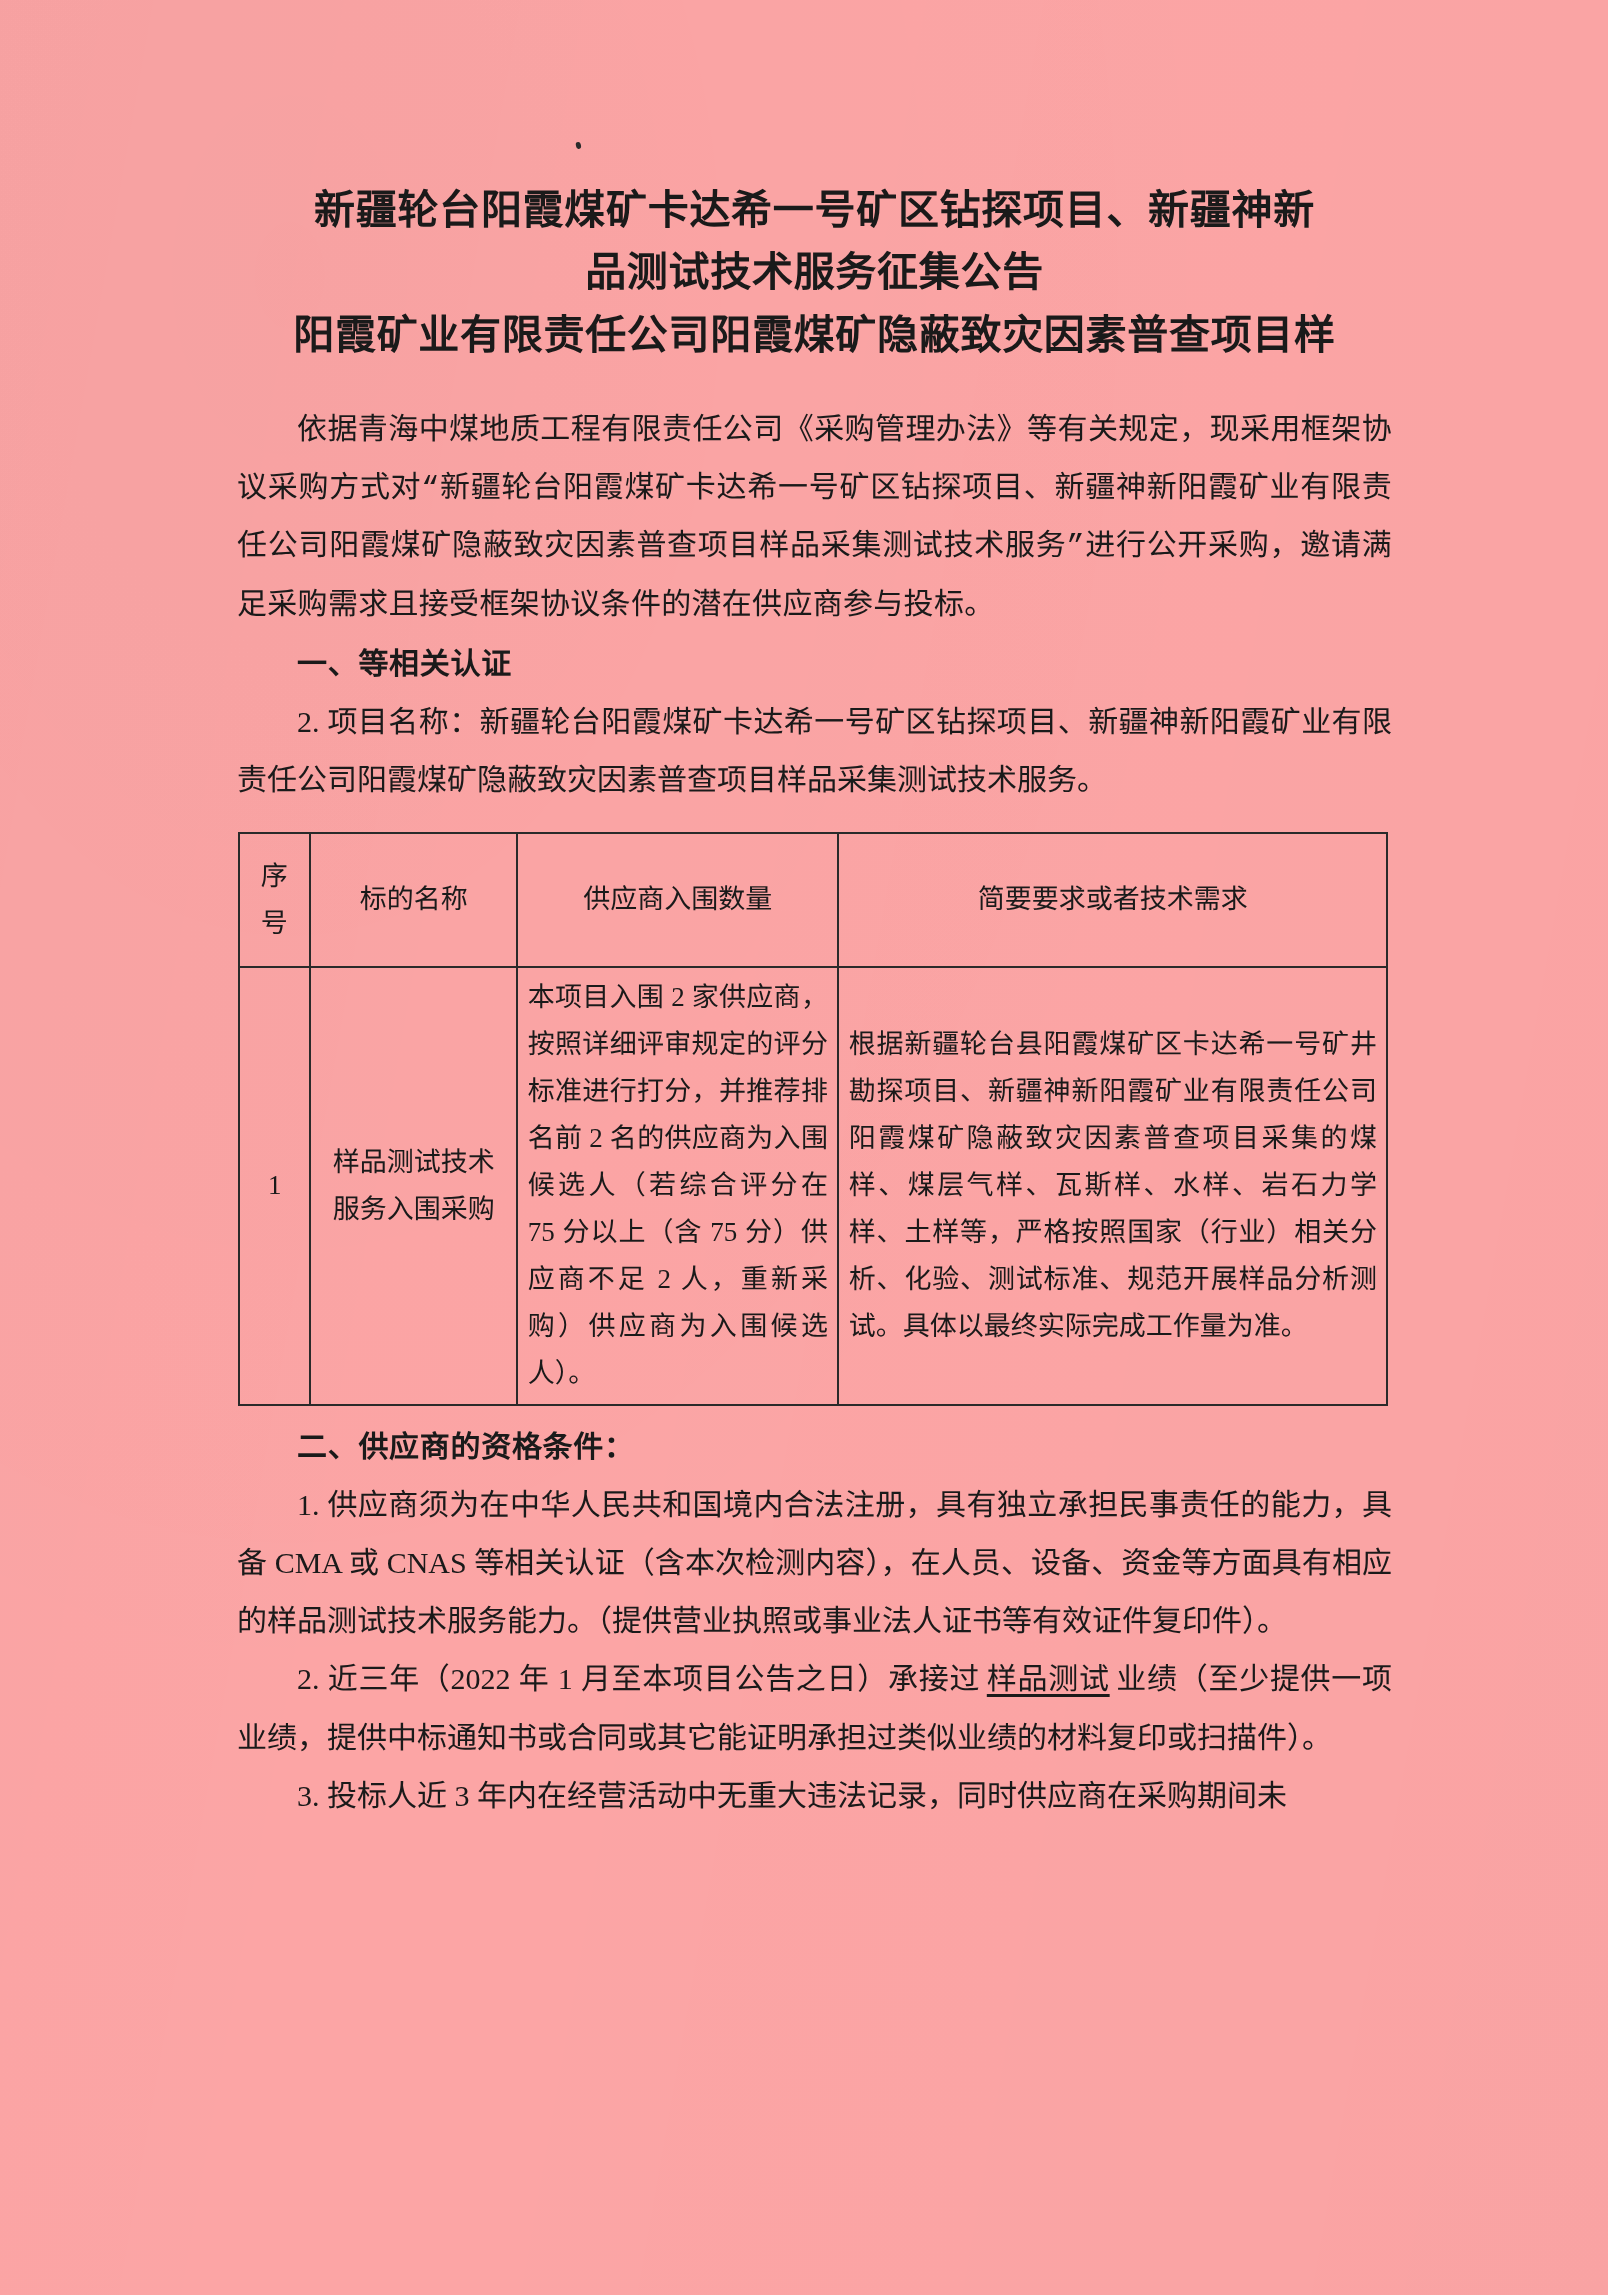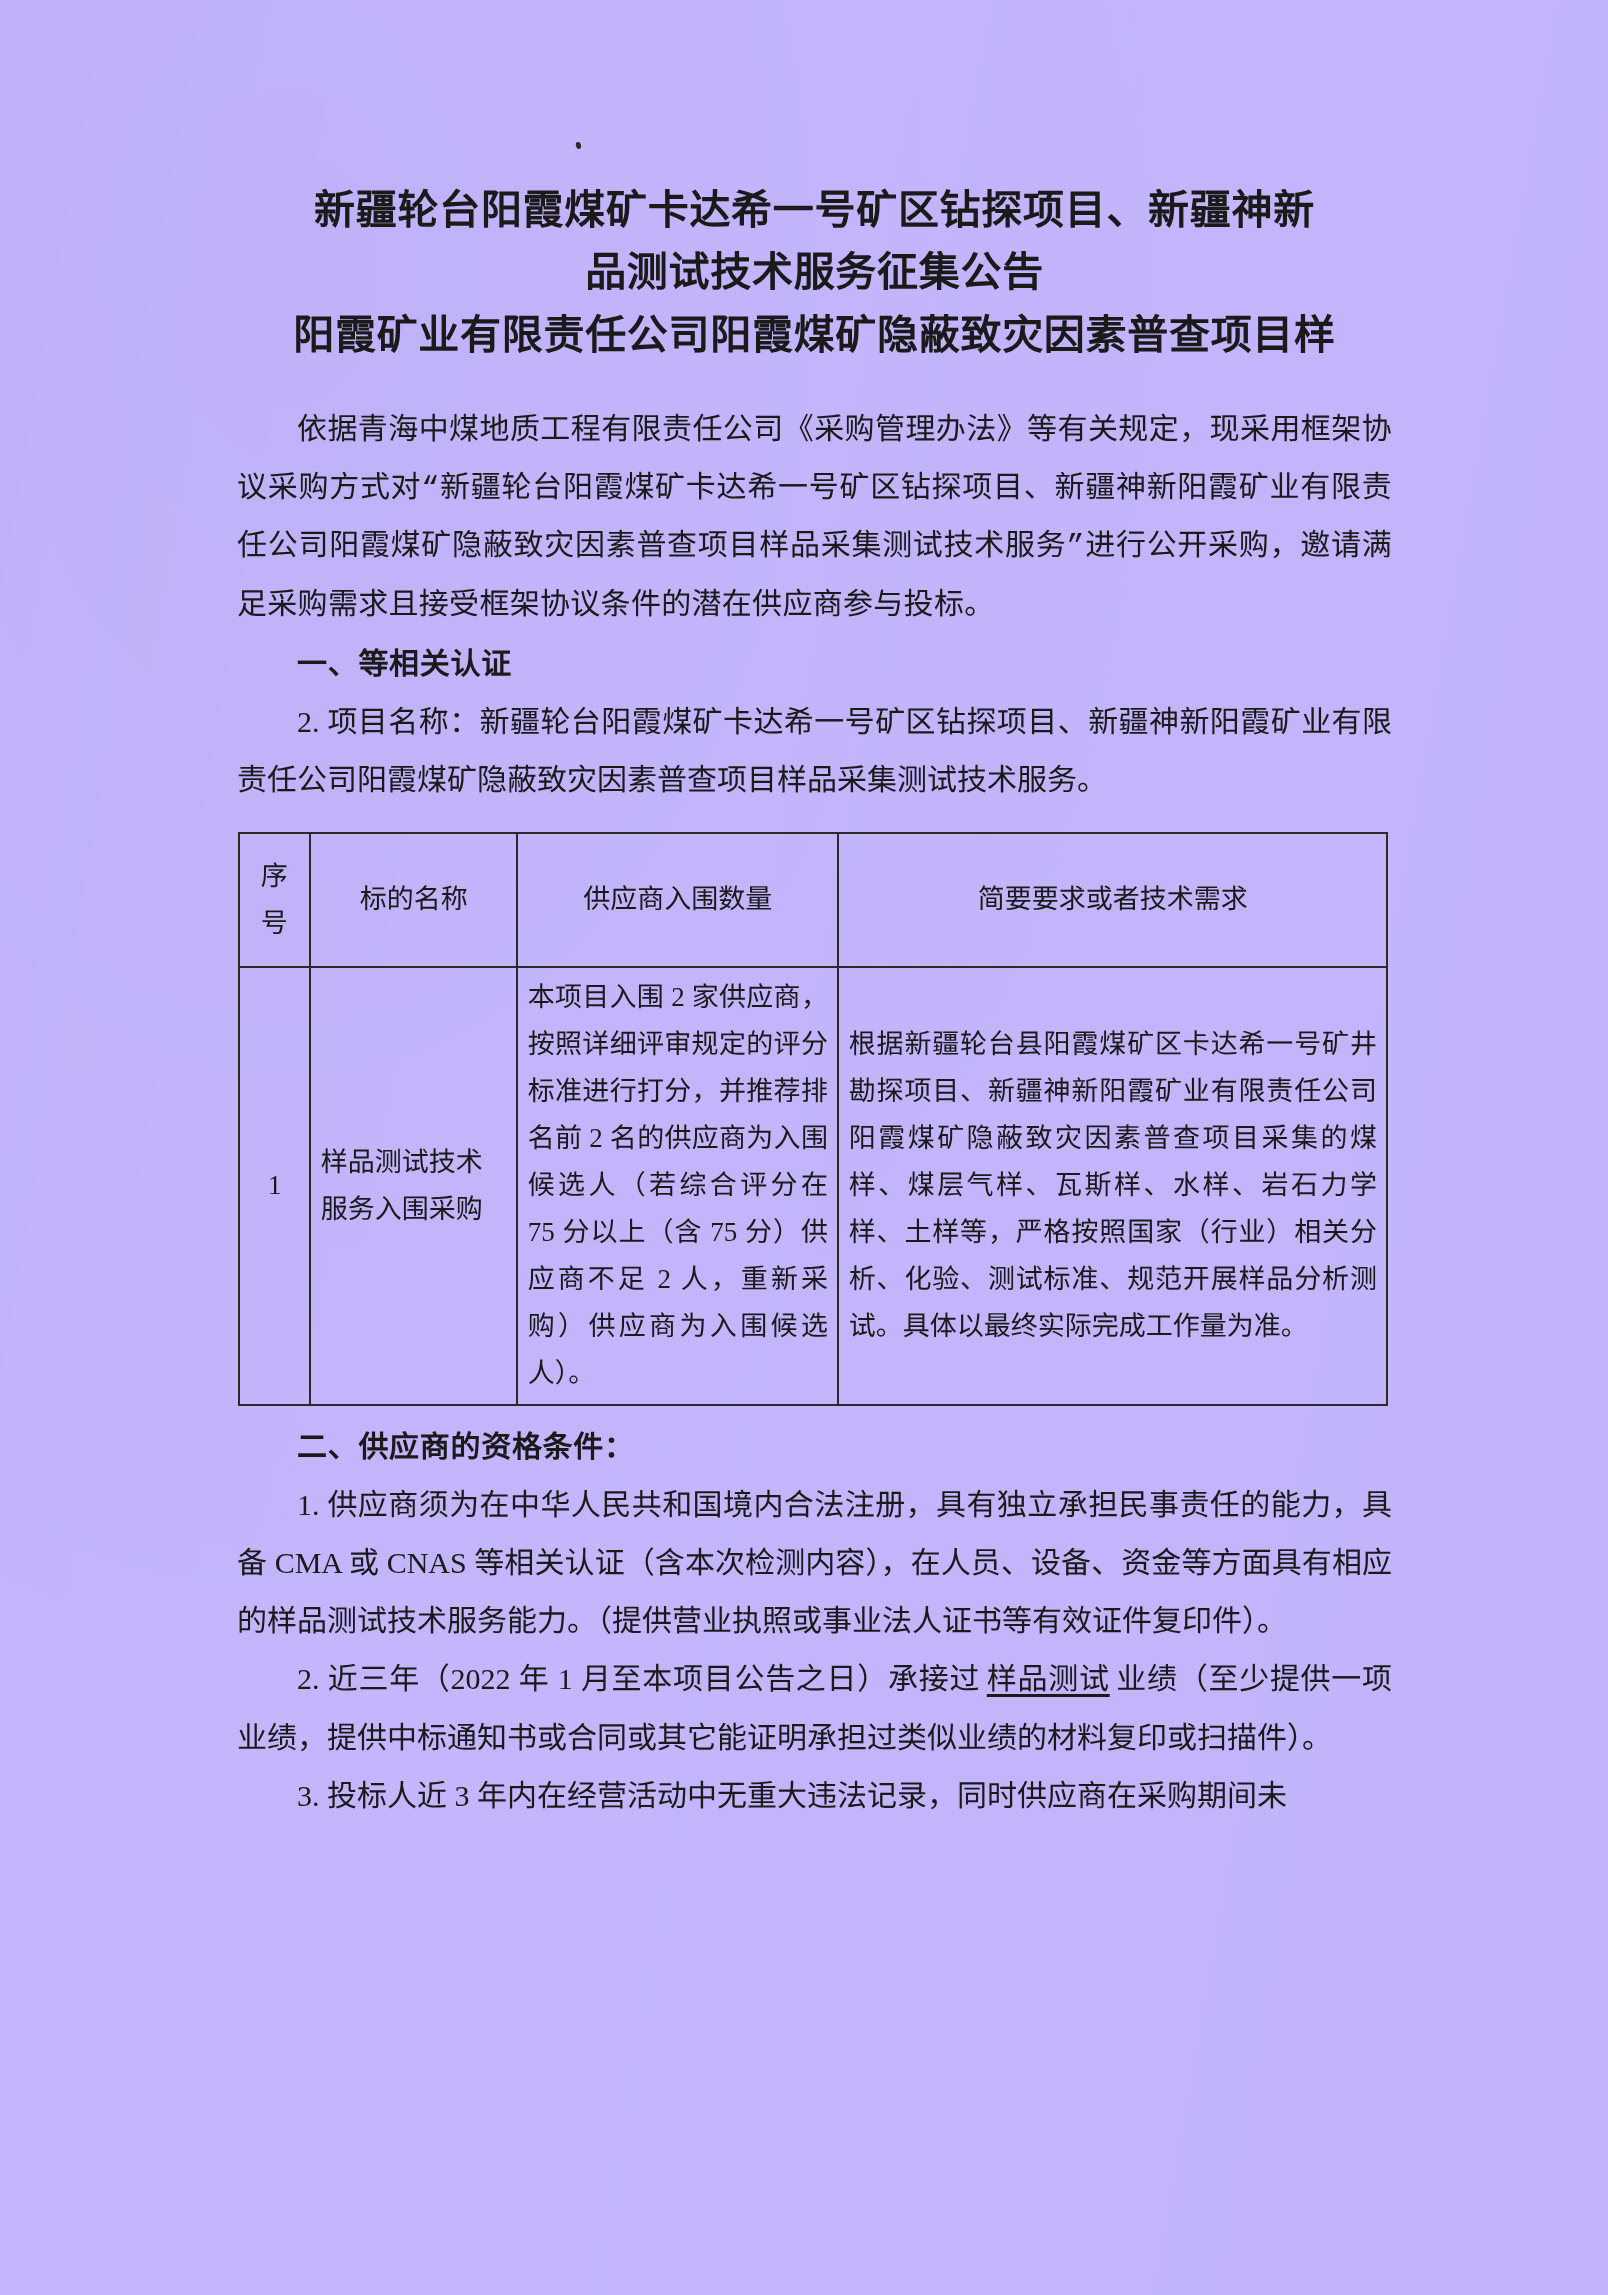--- a/index.html
+++ b/index.html
@@ -9,21 +9,21 @@
     background: #ffffff;
   }
   body {
     font-family: "Liberation Serif", "DejaVu Serif", serif;
     color: #1a1a1a;
   }
   .page {
     position: relative;
     width: 1609px;
     height: 2295px;
-    background: #c4b5fd;
+    background: #fca5a5;
     box-sizing: border-box;
     overflow: hidden;
   }
   
   .scan-tint {
     position: absolute;
     inset: 0;
     pointer-events: none;
     background:
       linear-gradient(100deg, rgba(0,0,0,0.012) 0%, rgba(0,0,0,0) 35%, rgba(0,0,0,0.010) 100%),
@@ -120,21 +120,21 @@
   .col-name  { width: 207px; }
   .col-qty   { width: 321px; }
   .col-req   { width: 549px; }
   th.vertical-head {
     padding: 17.4px 5.3px;
     line-height: 1.28;
     letter-spacing: 1.3px;
   }
   th.vertical-head span { display: block; }
   td.cell-no { text-align: center; font-size: 28px; }
-  td.cell-name { line-height: 1.68; }
+  td.cell-name { text-align: center; line-height: 1.68; }
   td.cell-qty {
     text-align: justify;
     text-justify: inter-ideograph;
     padding: 16px 13.4px 16px 14.7px;
     line-height: 1.82;
   }
   td.cell-req {
     text-align: justify;
     text-justify: inter-ideograph;
     padding: 14.7px 12px 14.7px 13.4px;

